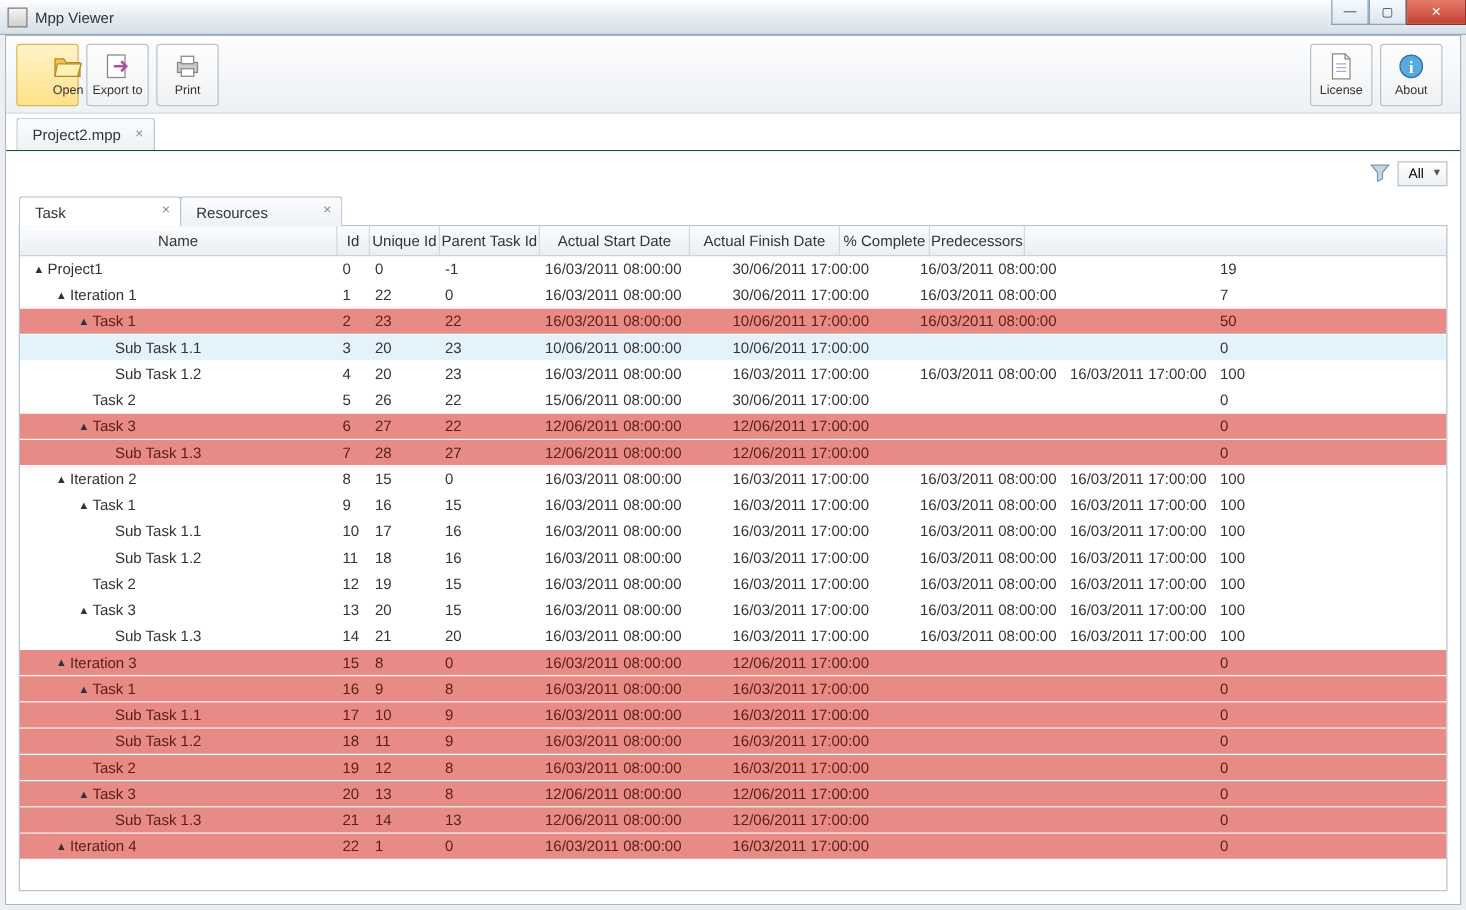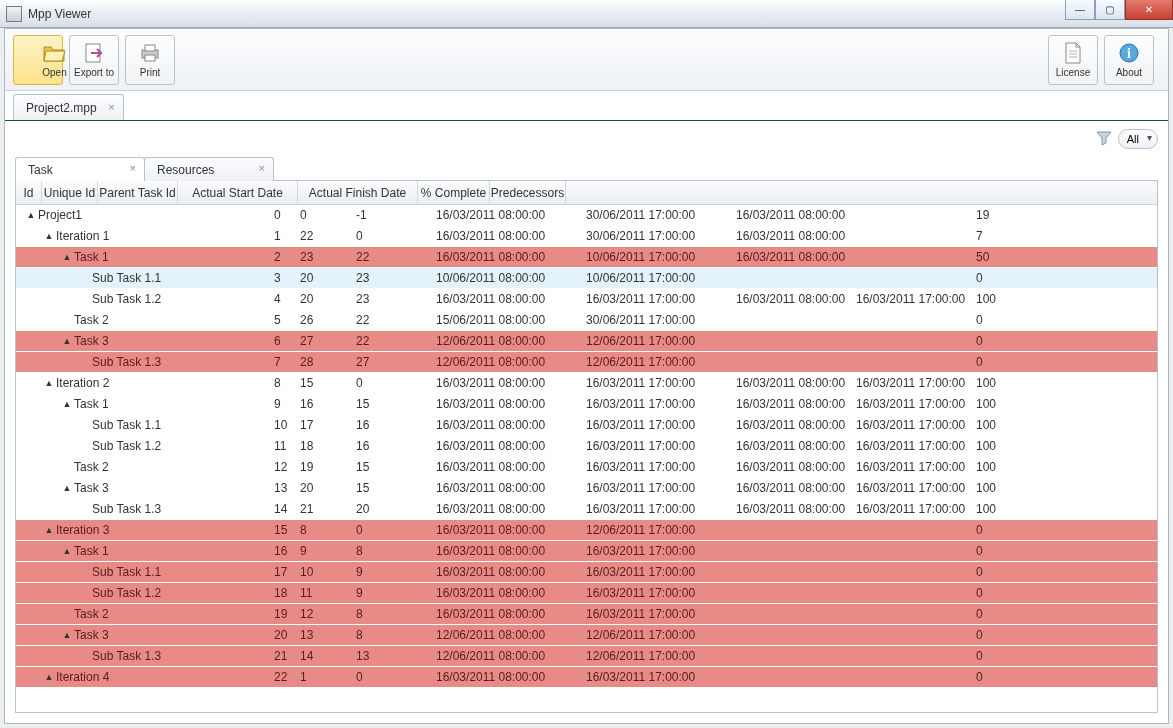--- a/index.html
+++ b/index.html
@@ -75,21 +75,21 @@
   }
   .file-tab .close-x { position:absolute; right:8px; top:6px; color:#888; font-size:11px; cursor:pointer;}
   .content-area {
     flex:1; background:#fff; position:relative; overflow:hidden;
     padding:6px 10px 10px 10px; display:flex; flex-direction:column;
   }
   .filter-row { display:flex; justify-content:flex-end; align-items:center; height:24px; gap:6px;}
   .filter-icon { color:#8aa; }
   .filter-dd {
     height:20px; border:1px solid #b9c2cc; background:linear-gradient(to bottom,#fefefe,#eef2f6);
-    border-radius:10px; padding:0 18px 0 8px; font-size:11px; display:flex; align-items:center;
+    border-radius:0; padding:0 18px 0 8px; font-size:11px; display:flex; align-items:center;
     position:relative; cursor:pointer;
   }
   .filter-dd:after{ content:"▾"; position:absolute; right:5px; top:2px; font-size:10px; color:#555;}
   .subtabs { display:flex; margin-top:6px; gap:0;}
   .subtab {
     height:24px; padding:0 28px 0 12px;
     background: linear-gradient(to bottom,#fbfcfd,#eef2f6);
     border:1px solid #b9c2cc; border-bottom:none;
     border-radius:3px 3px 0 0;
     display:flex; align-items:center; position:relative;
@@ -231,20 +231,21 @@
       </div>
       <div class="subtab">
         <span>Resources</span>
         <span class="close-x">×</span>
       </div>
     </div>
 
     <div class="grid-wrap">
       <div class="grid-body">
         <div class="grid-header">
+          <div class="gh c-name">Name</div>
           <div class="gh c-id">Id</div>
           <div class="gh c-uid">Unique Id</div>
           <div class="gh c-pid">Parent Task Id</div>
           <div class="gh c-asd">Actual Start Date</div>
           <div class="gh c-afd">Actual Finish Date</div>
           <div class="gh c-pc">% Complete</div>
           <div class="gh c-pr">Predecessors</div>
         </div>
         <div id="rows-mount">
             <div class="row">

